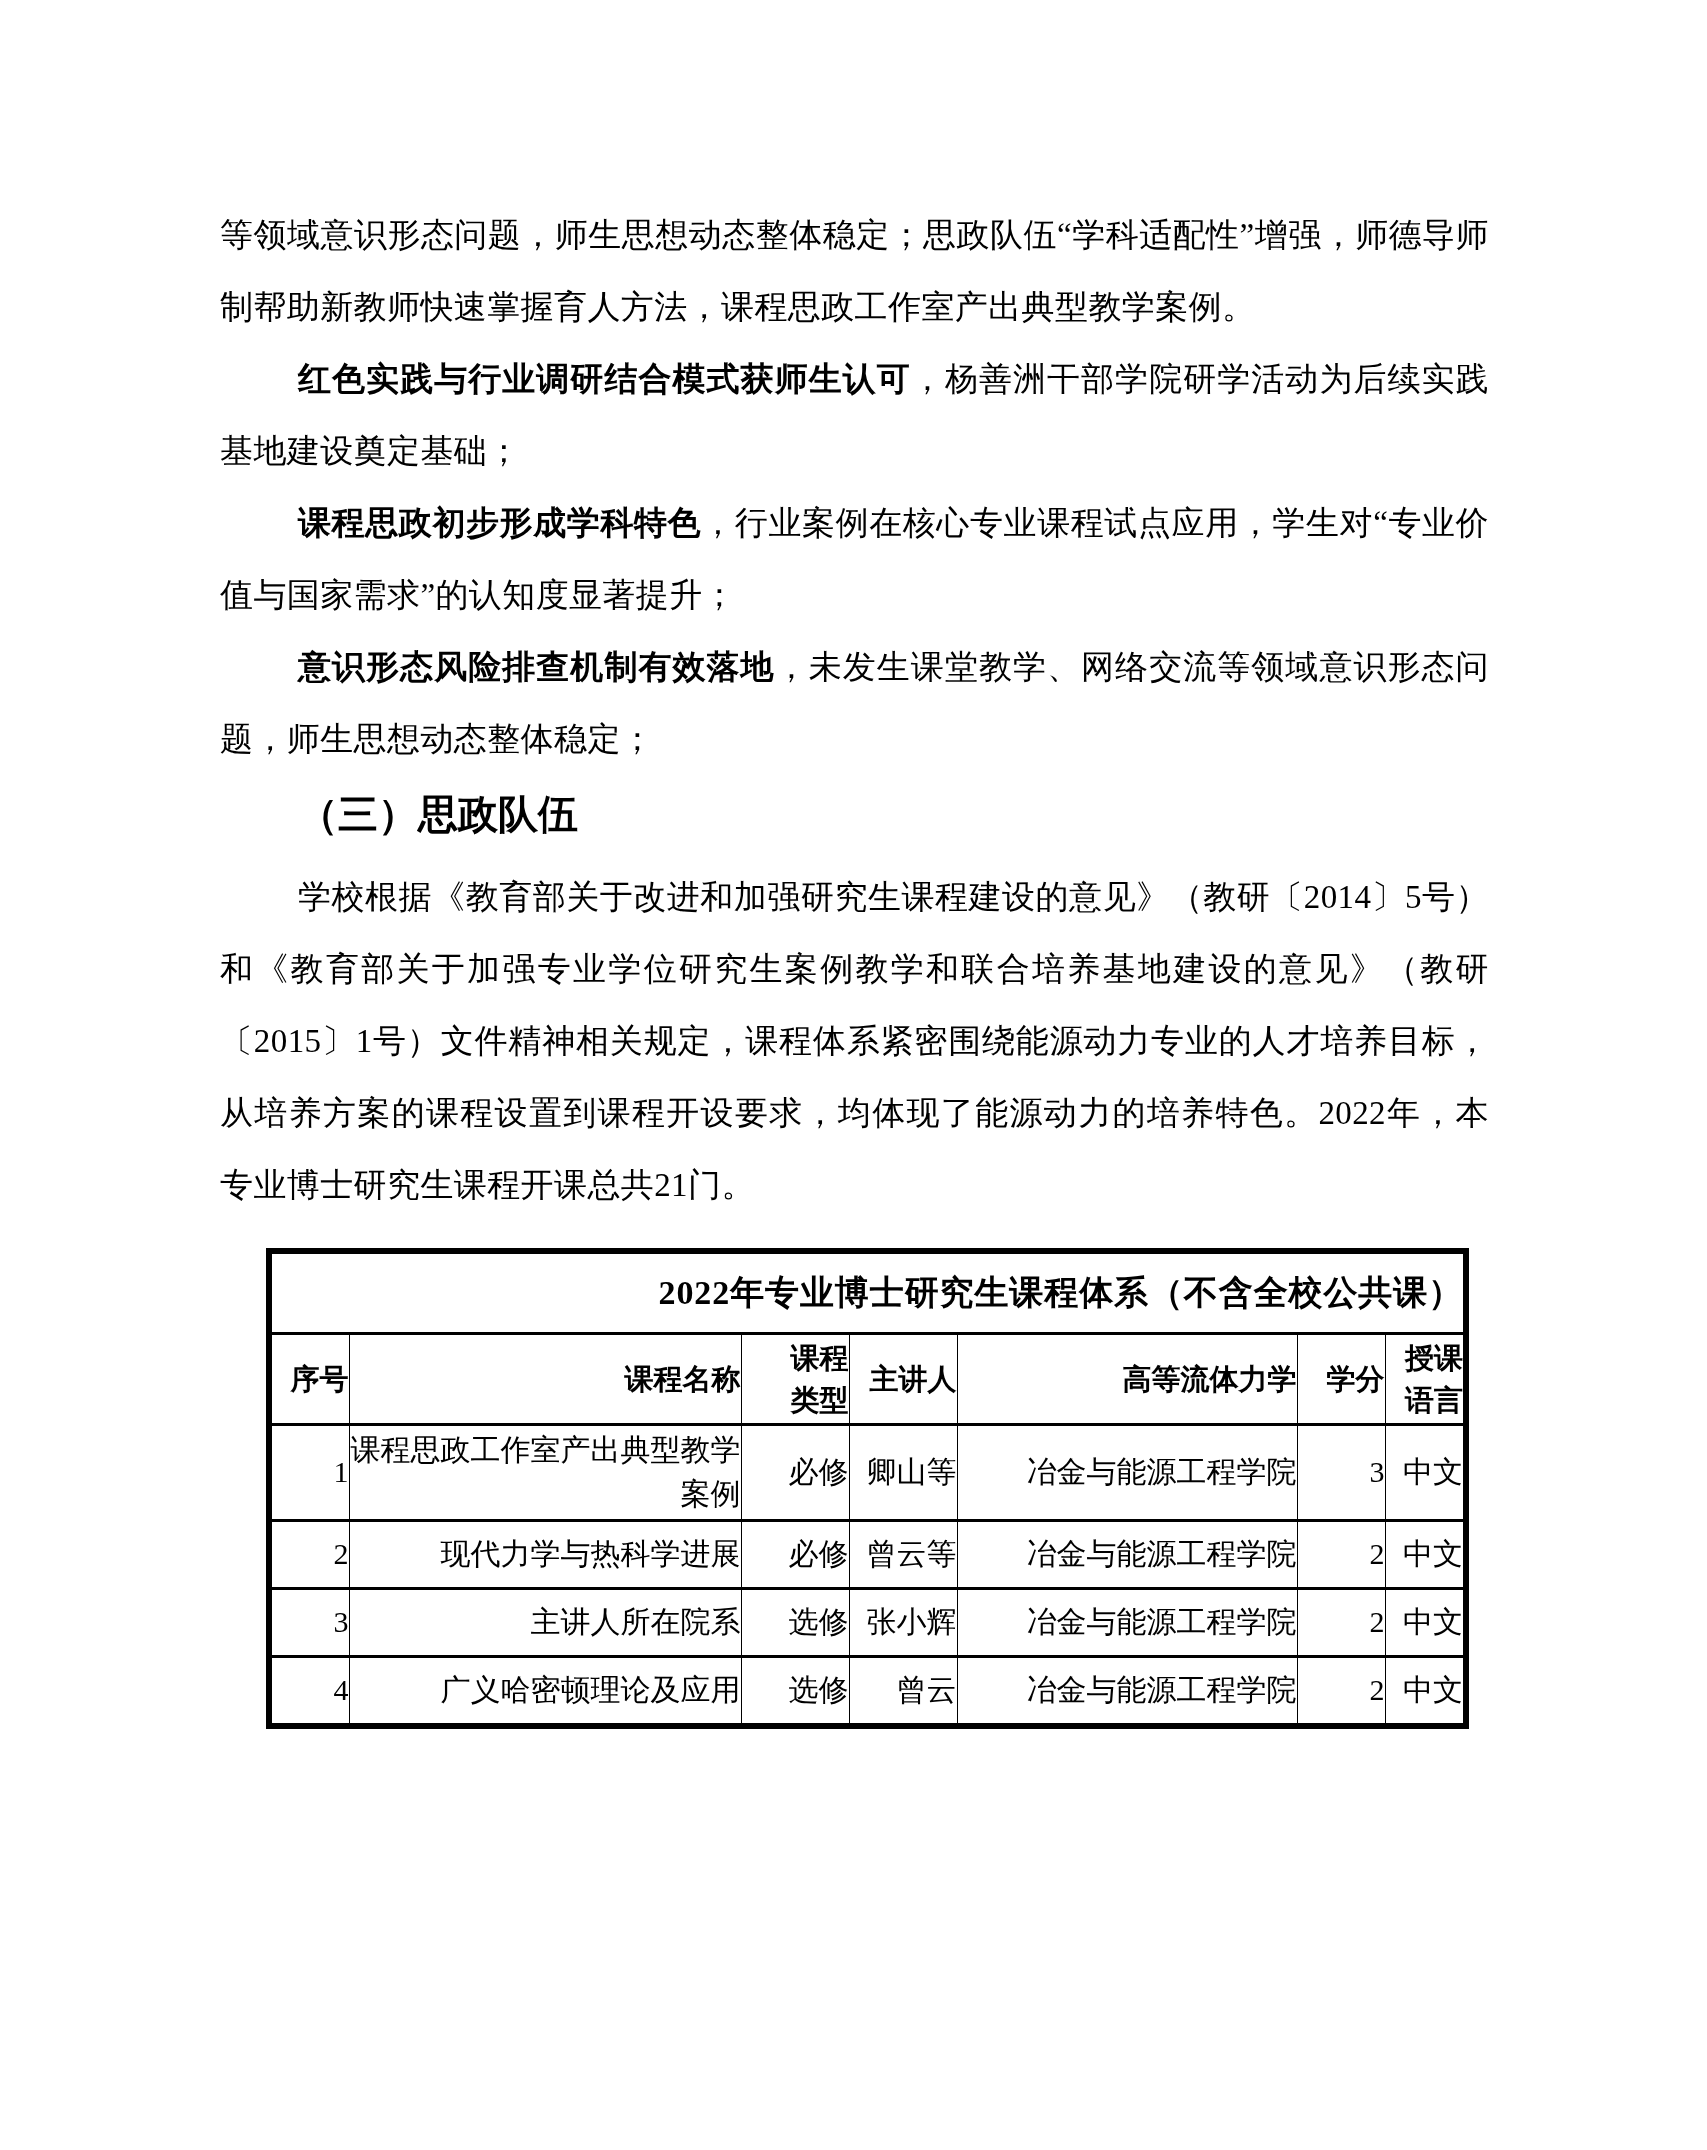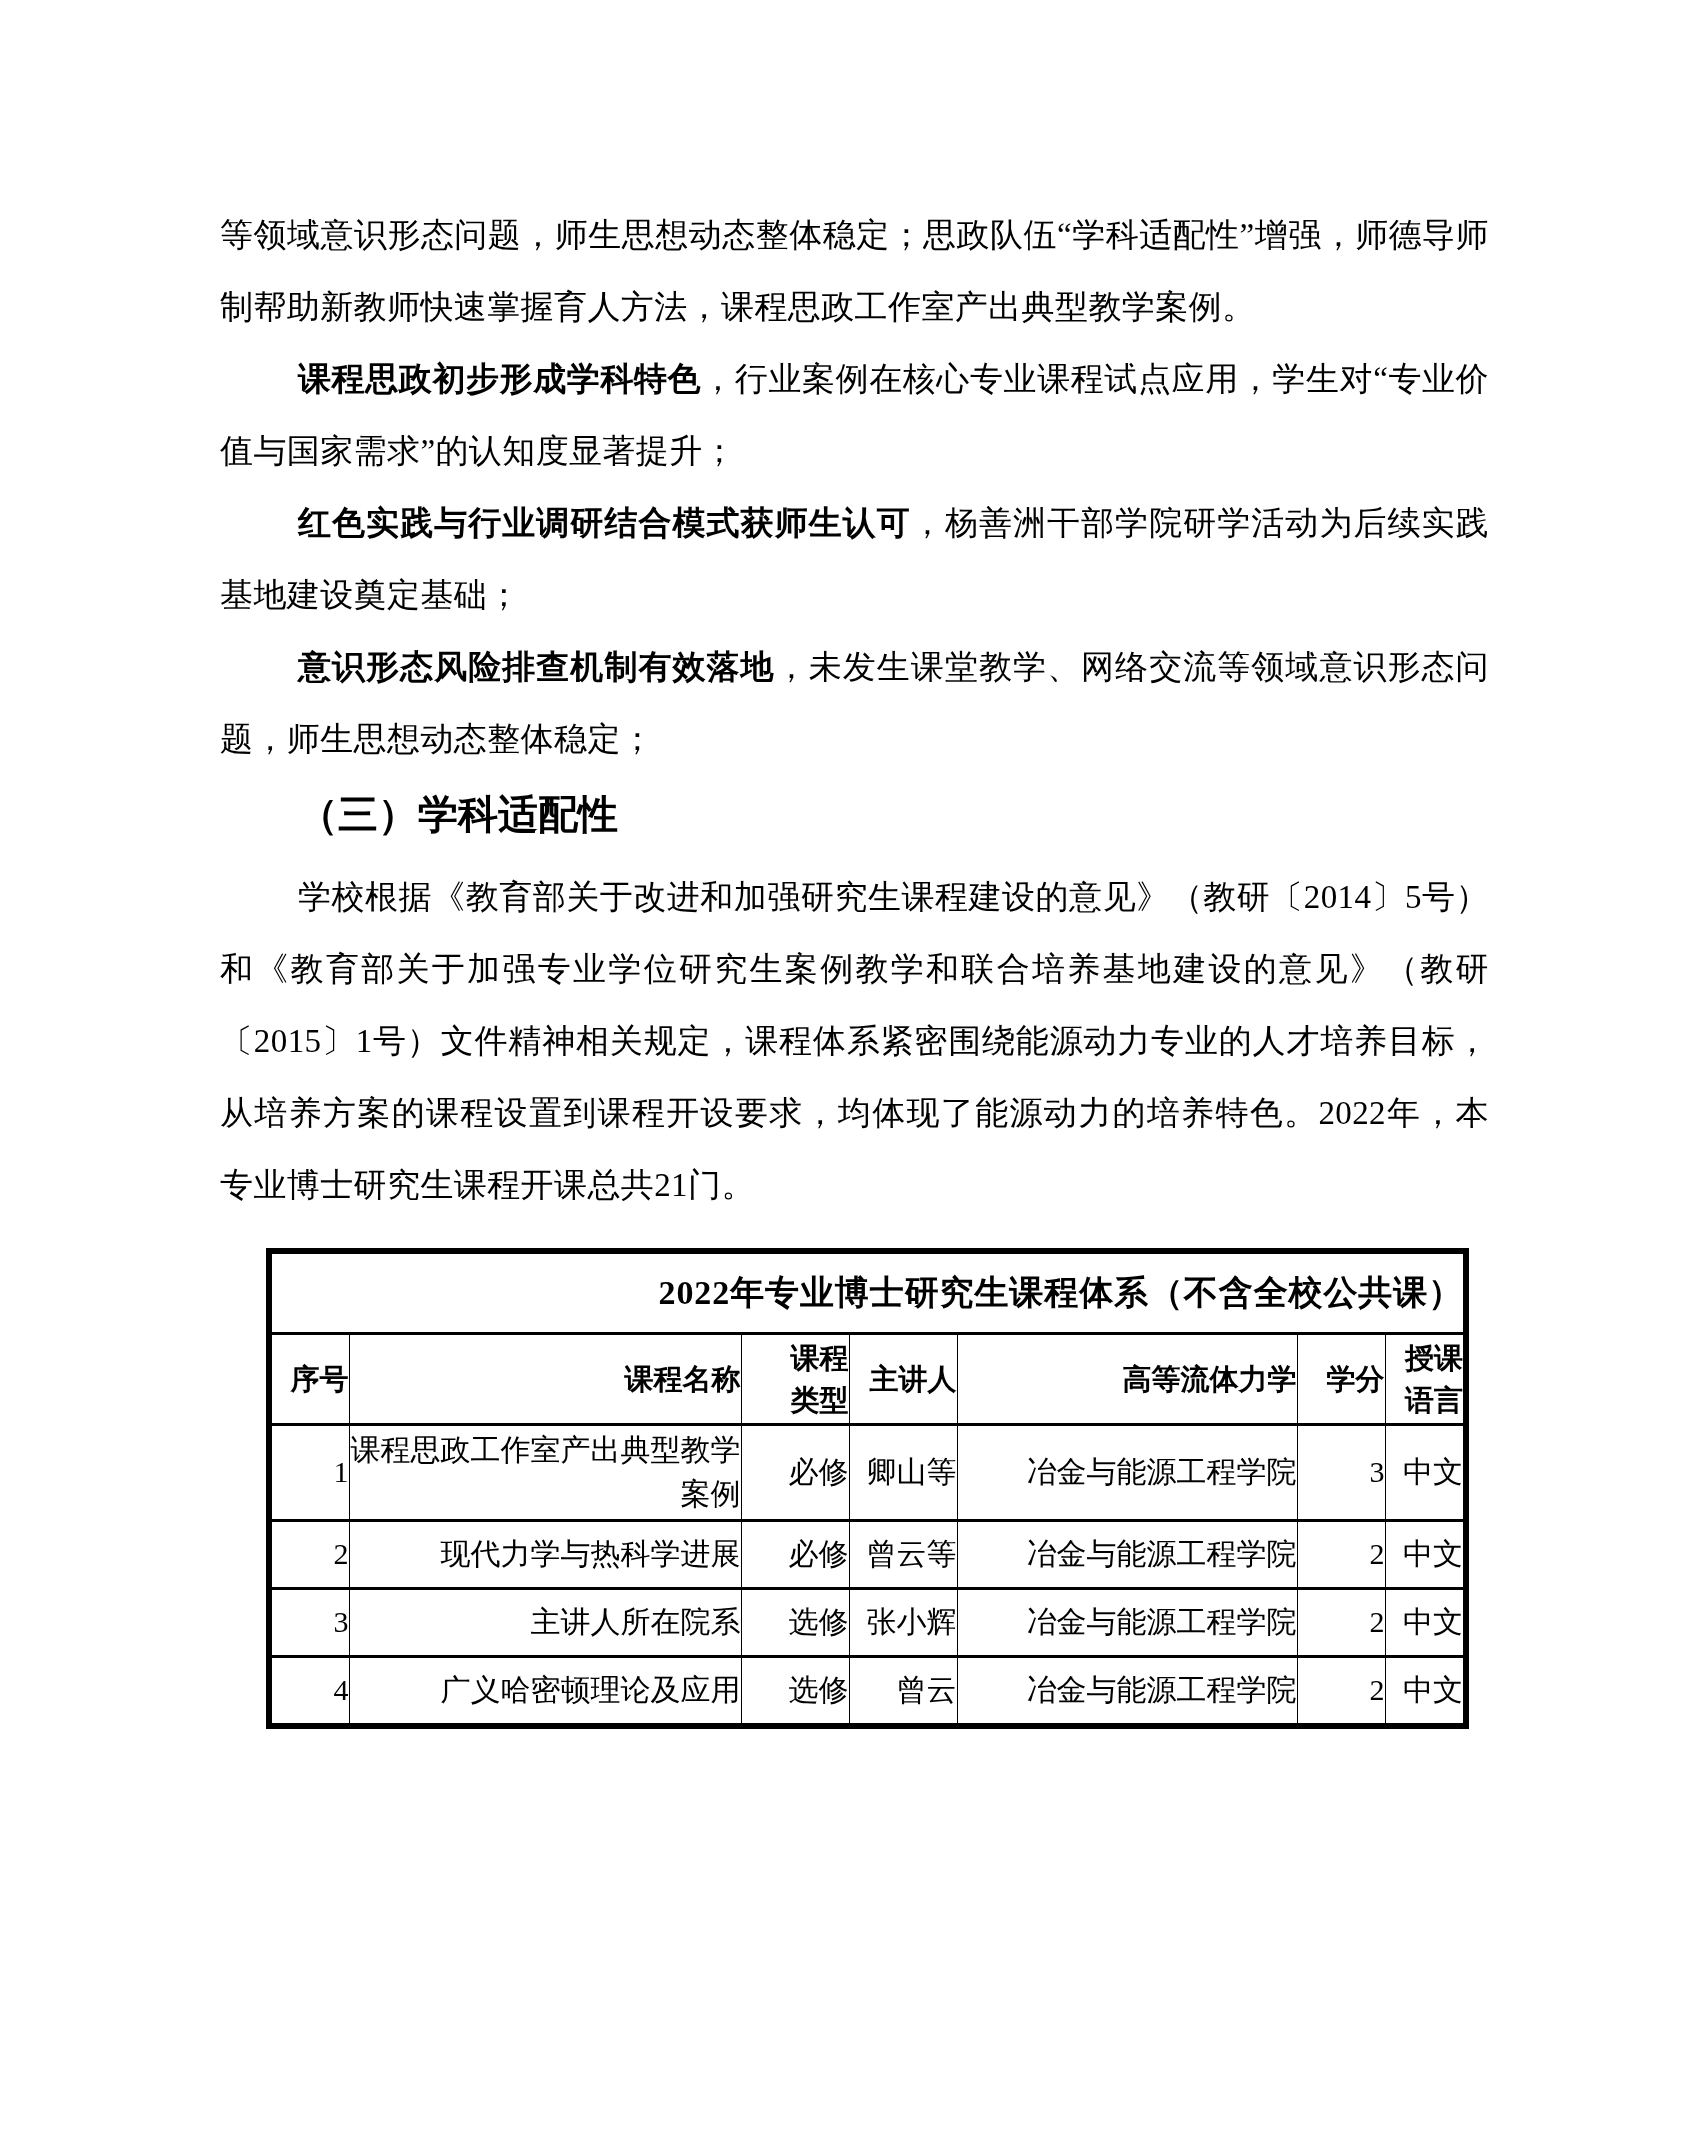--- a/index.html
+++ b/index.html
@@ -82,29 +82,29 @@
   .data-row.short td { height: 65px; }
 </style>
 </head>
 <body>
 
 <div class="page">
   <div class="content">
 
     <p class="par"><span class="lead"></span><span>等领域意识形态问题，师生思想动态整体稳定；思政队伍“学科适配性”增强，师德导师制帮助新教师快速掌握育人方法，课程思政工作室产出典型教学案例。</span></p>
 
+    <p class="par indent"><span class="lead">红色实践与行业调研结合模式获师生认可</span><span>，杨善洲干部学院研学活动为后续实践基地建设奠定基础；</span></p>
+
     <p class="par indent"><span class="lead">课程思政初步形成学科特色</span><span>，行业案例在核心专业课程试点应用，学生对“专业价值与国家需求”的认知度显著提升；</span></p>
-
-    <p class="par indent"><span class="lead">红色实践与行业调研结合模式获师生认可</span><span>，杨善洲干部学院研学活动为后续实践基地建设奠定基础；</span></p>
 
     <p class="par indent"><span class="lead">意识形态风险排查机制有效落地</span><span>，未发生课堂教学、网络交流等领域意识形态问题，师生思想动态整体稳定；</span></p>
 
 
 
-    <h3 class="heading">（三）学科适配性</h3>
+    <h3 class="heading">（三）思政队伍</h3>
 
     <p class="par indent"><span>学校根据《教育部关于改进和加强研究生课程建设的意见》（教研〔2014〕5号）和《教育部关于加强专业学位研究生案例教学和联合培养基地建设的意见》（教研〔2015〕1号）文件精神相关规定，课程体系紧密围绕能源动力专业的人才培养目标，从培养方案的课程设置到课程开设要求，均体现了能源动力的培养特色。2022年，本专业博士研究生课程开课总共21门。</span></p>
 
     <table class="course-table">
       <colgroup>
         <col style="width:80px">
         <col style="width:392px">
         <col style="width:108px">
         <col style="width:108px">
         <col style="width:340px">

